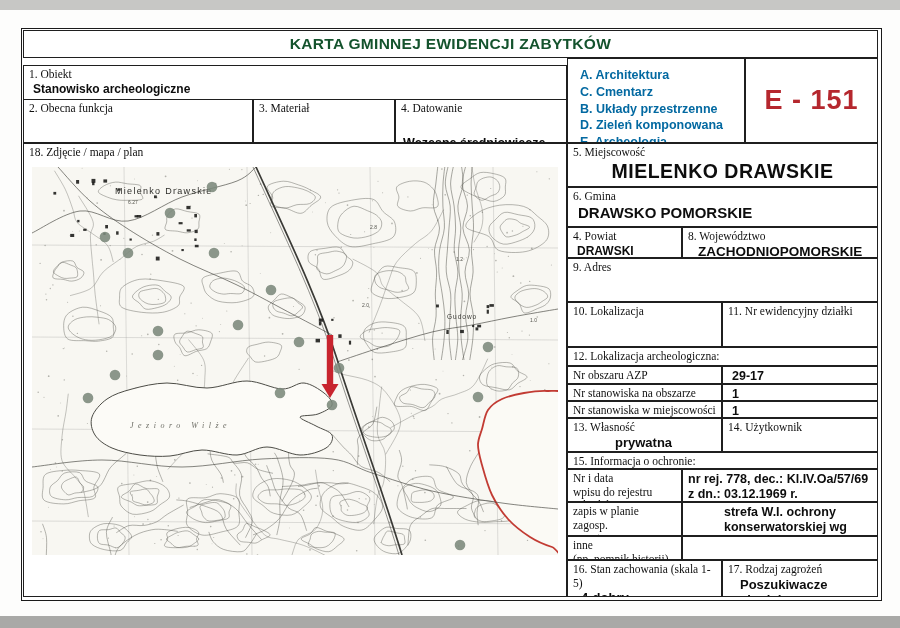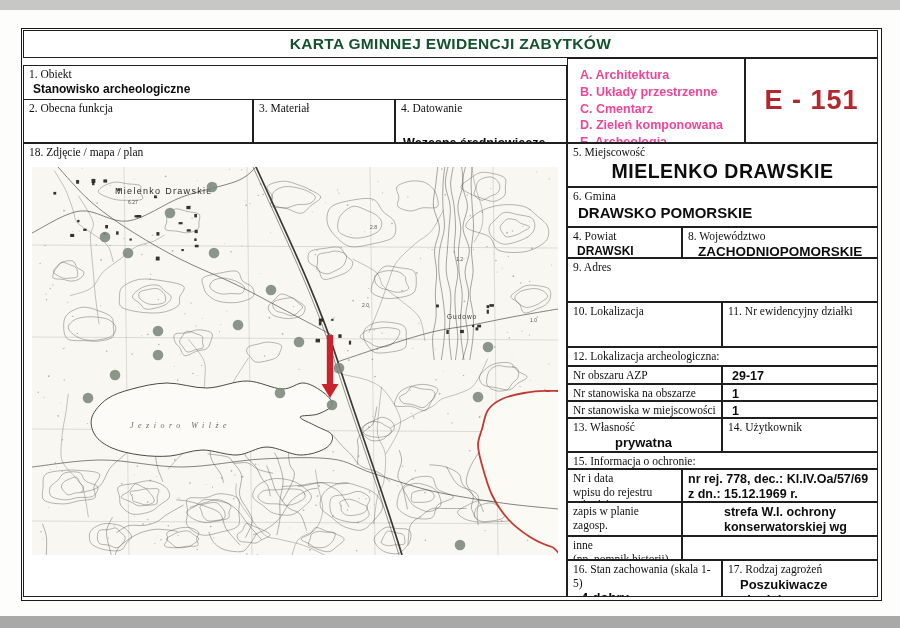--- a/index.html
+++ b/index.html
@@ -4,21 +4,21 @@
 <style>
   html,body{margin:0;padding:0;}
   body{width:900px;height:628px;position:relative;background:#fdfdfc;overflow:hidden;
        font-family:"Liberation Serif",serif;}
   .edge{position:absolute;left:0;width:900px;}
   .box{position:absolute;background:#fff;border:1px solid #1f1f1f;box-sizing:border-box;padding:2px 5px;overflow:hidden;}
   .lbl{font-family:"Liberation Serif",serif;font-size:11.5px;color:#101010;line-height:1.18;white-space:pre-line;}
   .val{font-family:"Liberation Sans",sans-serif;font-weight:bold;color:#0d0d0d;font-size:12.5px;line-height:1.22;}
   .title{display:flex;align-items:center;justify-content:center;
          font-family:"Liberation Sans",sans-serif;font-weight:bold;font-size:15.5px;letter-spacing:.3px;color:#14532d;}
-  .cats{font-family:"Liberation Sans",sans-serif;font-weight:bold;font-size:12.5px;line-height:1.34;color:#ec4899;
+  .cats{font-family:"Liberation Sans",sans-serif;font-weight:bold;font-size:12.5px;line-height:1.34;color:#0369a1;
         padding:8px 4px 4px 12px;}
   .cardnum{display:flex;align-items:center;justify-content:center;
            font-family:"Liberation Sans",sans-serif;font-weight:bold;font-size:27px;letter-spacing:1px;}
   svg{display:block;}
 </style>
 </head>
 <body>
 
 <div class="edge" style="top:0;height:10px;background:#c7c7c5;"></div>
 <div class="edge" style="top:616px;height:12px;background:#a9a9a7;"></div>
@@ -42,22 +42,22 @@
   <div class="lbl">3. Materiał</div>
   <div class="val"></div>
 </div>
 <div class="box" style="left:395px;top:99px;width:172px;height:44px;">
   <div class="lbl">4. Datowanie</div>
   <div class="val" style="padding-left:2px;margin-top:20px;">Wczesne średniowiecze</div>
 </div>
 
 <div class="box cats" style="left:567px;top:58px;width:178px;height:85px;">
   <div>A. Architektura</div>
+  <div>C. Cmentarz</div>
   <div>B. Układy przestrzenne</div>
-  <div>C. Cmentarz</div>
   <div>D. Zieleń komponowana</div>
   <div>E. Archeologia</div>
 </div>
 <div class="box cardnum" style="left:745px;top:58px;width:133px;height:85px;">
   <span id="cardnum" style="color: rgb(181, 39, 46);">E - 151</span>
 </div>
 
 <div class="box" style="left:23px;top:143px;width:544px;height:454px;">
   <div class="lbl">18. Zdjęcie / mapa / plan</div>
   <svg id="mapsvg" width="526" height="388" viewBox="0 0 526 388" style="position:absolute;left:8px;top:23px;">
@@ -620,21 +620,21 @@
 </div>
 
 <div class="box" style="left:567px;top:452px;width:311px;height:17px;">
   <div class="lbl">15. Informacja o ochronie:</div>
 </div>
 <div class="box" style="left:567px;top:469px;width:115px;height:33px;">
   <div class="lbl">Nr i data
 wpisu do rejestru zabytków</div>
 </div>
 <div class="box" style="left:682px;top:469px;width:196px;height:33px;">
-  <div class="val">nr rej. 778, dec.: Kl.IV.Oa/57/69 z dn.: 15.12.1969 r.</div>
+  <div class="val">nr rej. 778, dec.: Kl.IV.Oa/57/69 z dn.: 03.12.1969 r.</div>
 </div>
 <div class="box" style="left:567px;top:502px;width:115px;height:34px;">
   <div class="lbl">zapis w planie zagosp.
 przestrzennego</div>
 </div>
 <div class="box" style="left:682px;top:502px;width:196px;height:34px;padding-left:41px;">
   <div class="val">strefa W.I. ochrony konserwatorskiej wg studium</div>
 </div>
 <div class="box" style="left:567px;top:536px;width:115px;height:24px;">
   <div class="lbl">inne

